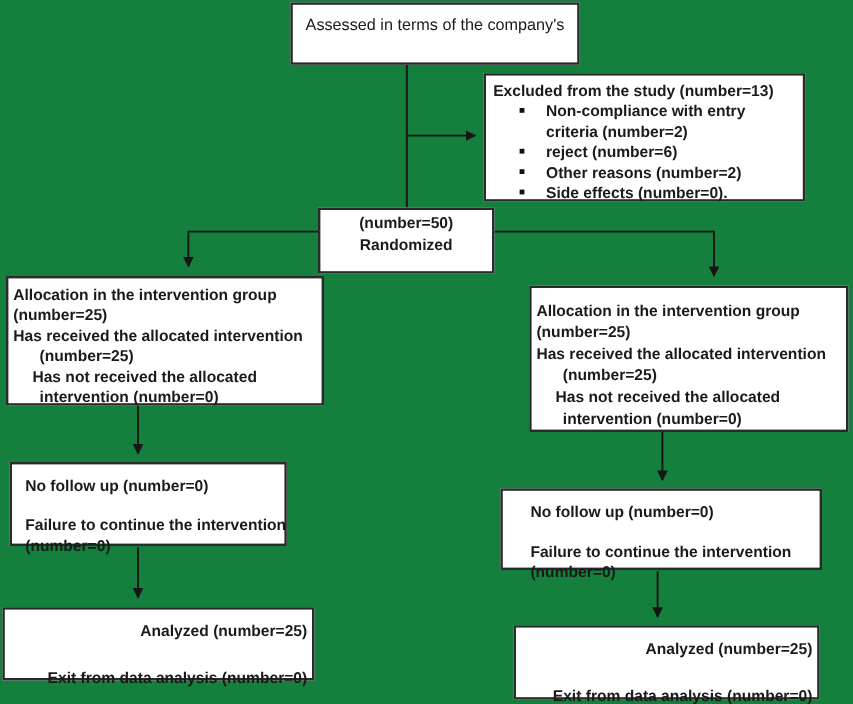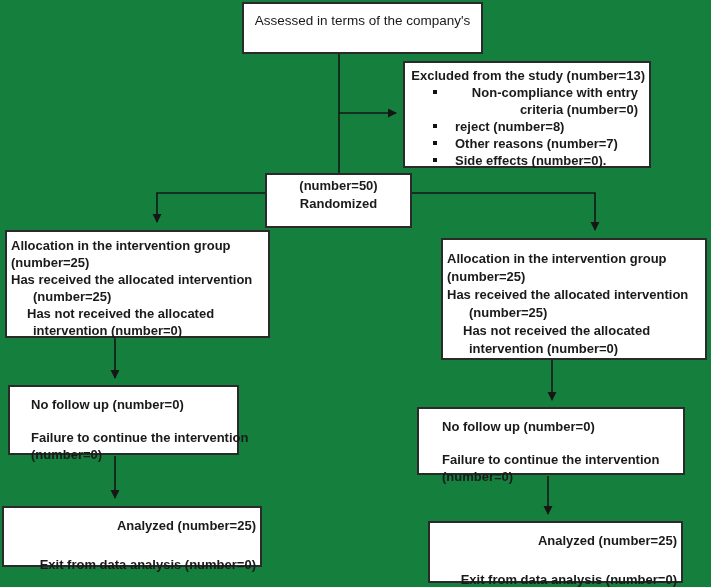--- a/index.html
+++ b/index.html
@@ -12,35 +12,35 @@
   .box {
     position:absolute; box-sizing:border-box; background:#ffffff;
     border:2px solid #2a2a2a; font-size:13px; font-weight:bold; line-height:17px;
   }
   .line { white-space:nowrap; }
 
   .assessed { left:242px; top:2px; width:241px; height:52px;
               font-weight:normal; font-size:13.5px; text-align:center;
               padding-top:7px; line-height:19px; }
 
-  .excluded { left:403px; top:61px; width:248px; height:107px; padding:4px 4px 0 6px;text-align:right; }
+  .excluded { left:403px; top:61px; width:268px; height:107px; padding:4px 4px 0 6px; }
   .bullet-row { display:flex; padding-left:22px; }
   .bullet-marker { flex:0 0 4px; width:4px; height:4px; background:#111; margin:6px 18px 0 0; }
   .bullet-text { white-space:normal; max-width:183px; }
 
   .randomized { left:265px; top:173px; width:147px; height:55px;
                 text-align:center; padding-top:2px; line-height:18px; }
 
   .alloc { padding:5px 4px 0 4px; line-height:17px; }
   .alloc-left  { left:5px;   top:230px; width:265px; height:108px; }
   .alloc-right { left:441px; top:238px; width:266px; height:122px; padding-top:10px; line-height:18px; }
   .ind-a { margin-left:22px; }
   .ind-b { margin-left:16px; }
 
-  .follow { padding:9px 4px 0 21px; }
+  .follow { padding:9px 4px 0 11px; }
   .follow-left  { left:8px;   top:385px; width:231px; height:70px; }
   .follow-right { left:417px; top:407px; width:268px; height:68px; padding-left:23px; }
   .gap-16 { margin-top:16px; }
 
   .analyzed { padding:9px 4px 0 28px;text-align:right; }
   .analyzed-left  { left:2px;   top:506px; width:260px; height:61px; }
   .analyzed-right { left:428px; top:521px; width:255px; height:62px; padding-left:30px; }
   .gap-10 { margin-top:22px; }
 
   svg path { stroke:#161616; stroke-width:1.6; fill:none; }
@@ -68,29 +68,29 @@
   </svg>
 
   <div class="box assessed">
     <div class="line">Assessed in terms of the company's</div>
   </div>
 
   <div class="box excluded">
     <div class="line">Excluded from the study (number=13)</div>
     <div class="bullet-row">
       <span class="bullet-marker"></span>
-      <span class="bullet-text">Non-compliance with entry criteria (number=0)</span>
+      <span class="bullet-text">Non-compliance with entry criteria (number=2)</span>
     </div>
     <div class="bullet-row">
       <span class="bullet-marker"></span>
-      <span class="bullet-text">reject (number=8)</span>
+      <span class="bullet-text">reject (number=6)</span>
     </div>
     <div class="bullet-row">
       <span class="bullet-marker"></span>
-      <span class="bullet-text">Other reasons (number=7)</span>
+      <span class="bullet-text">Other reasons (number=2)</span>
     </div>
     <div class="bullet-row">
       <span class="bullet-marker"></span>
       <span class="bullet-text">Side effects (number=0).</span>
     </div>
   </div>
 
   <div class="box randomized">
     <div class="line">(number=50)</div>
     <div class="line">Randomized</div>

